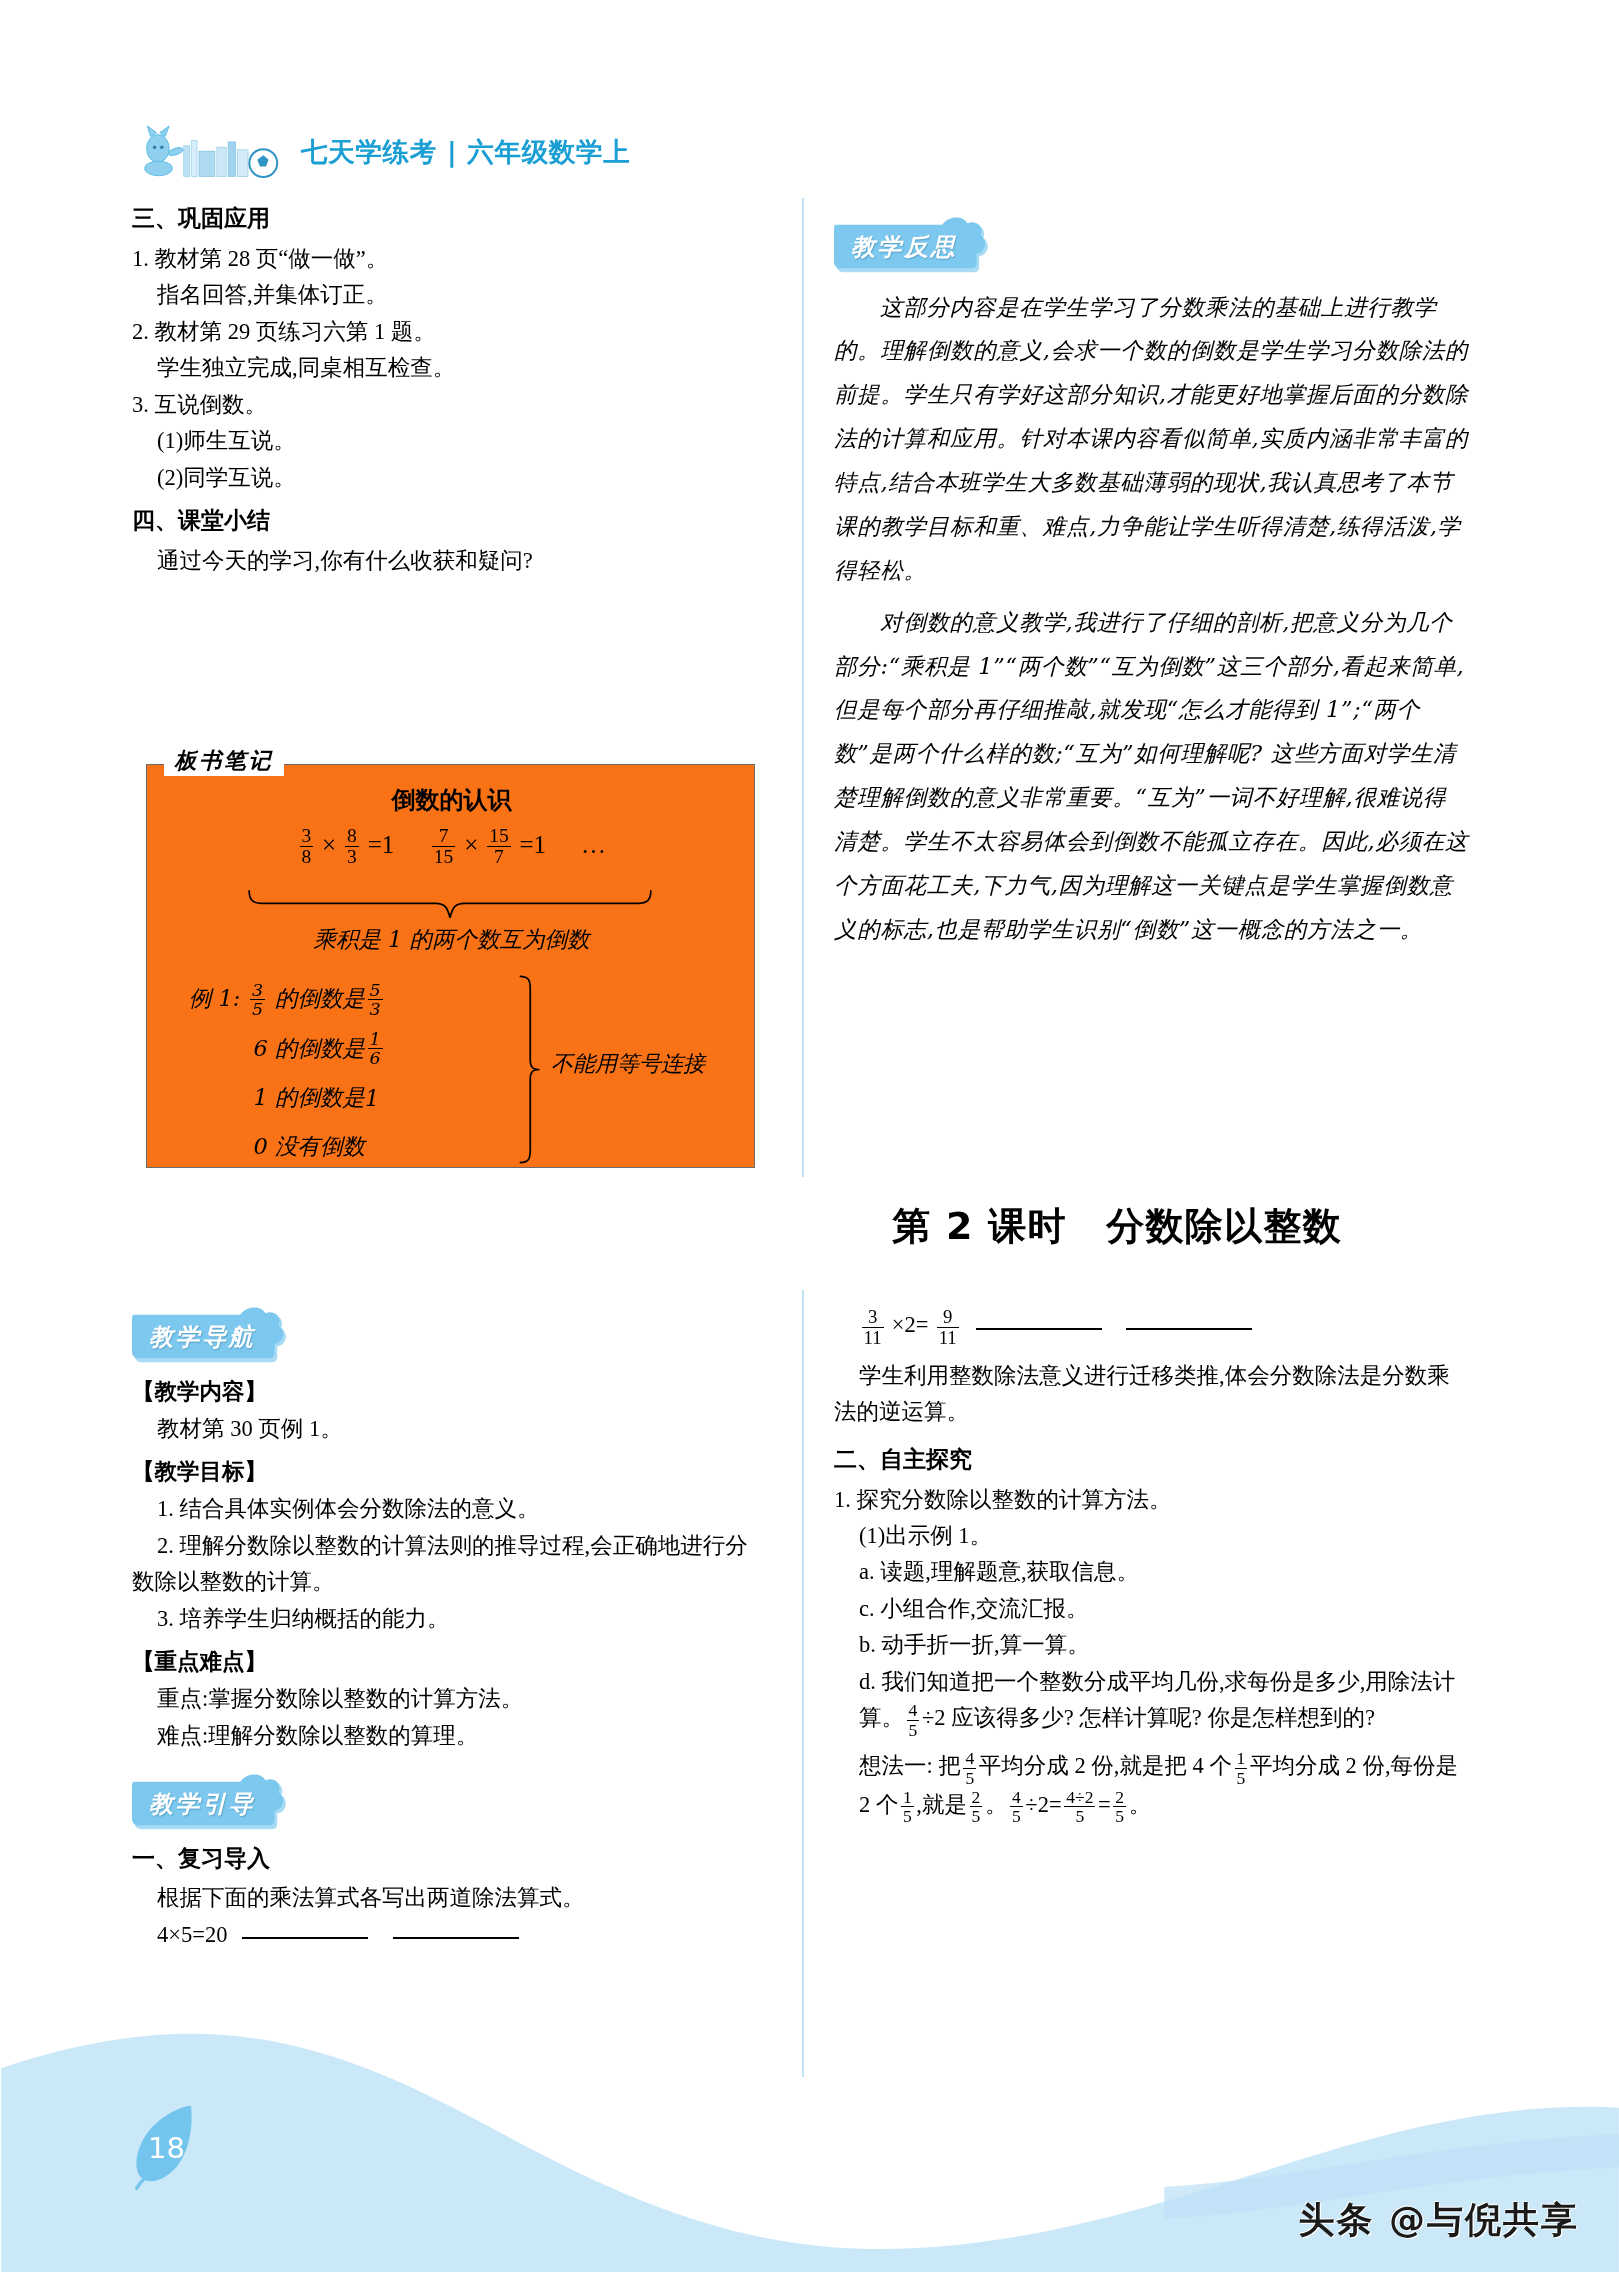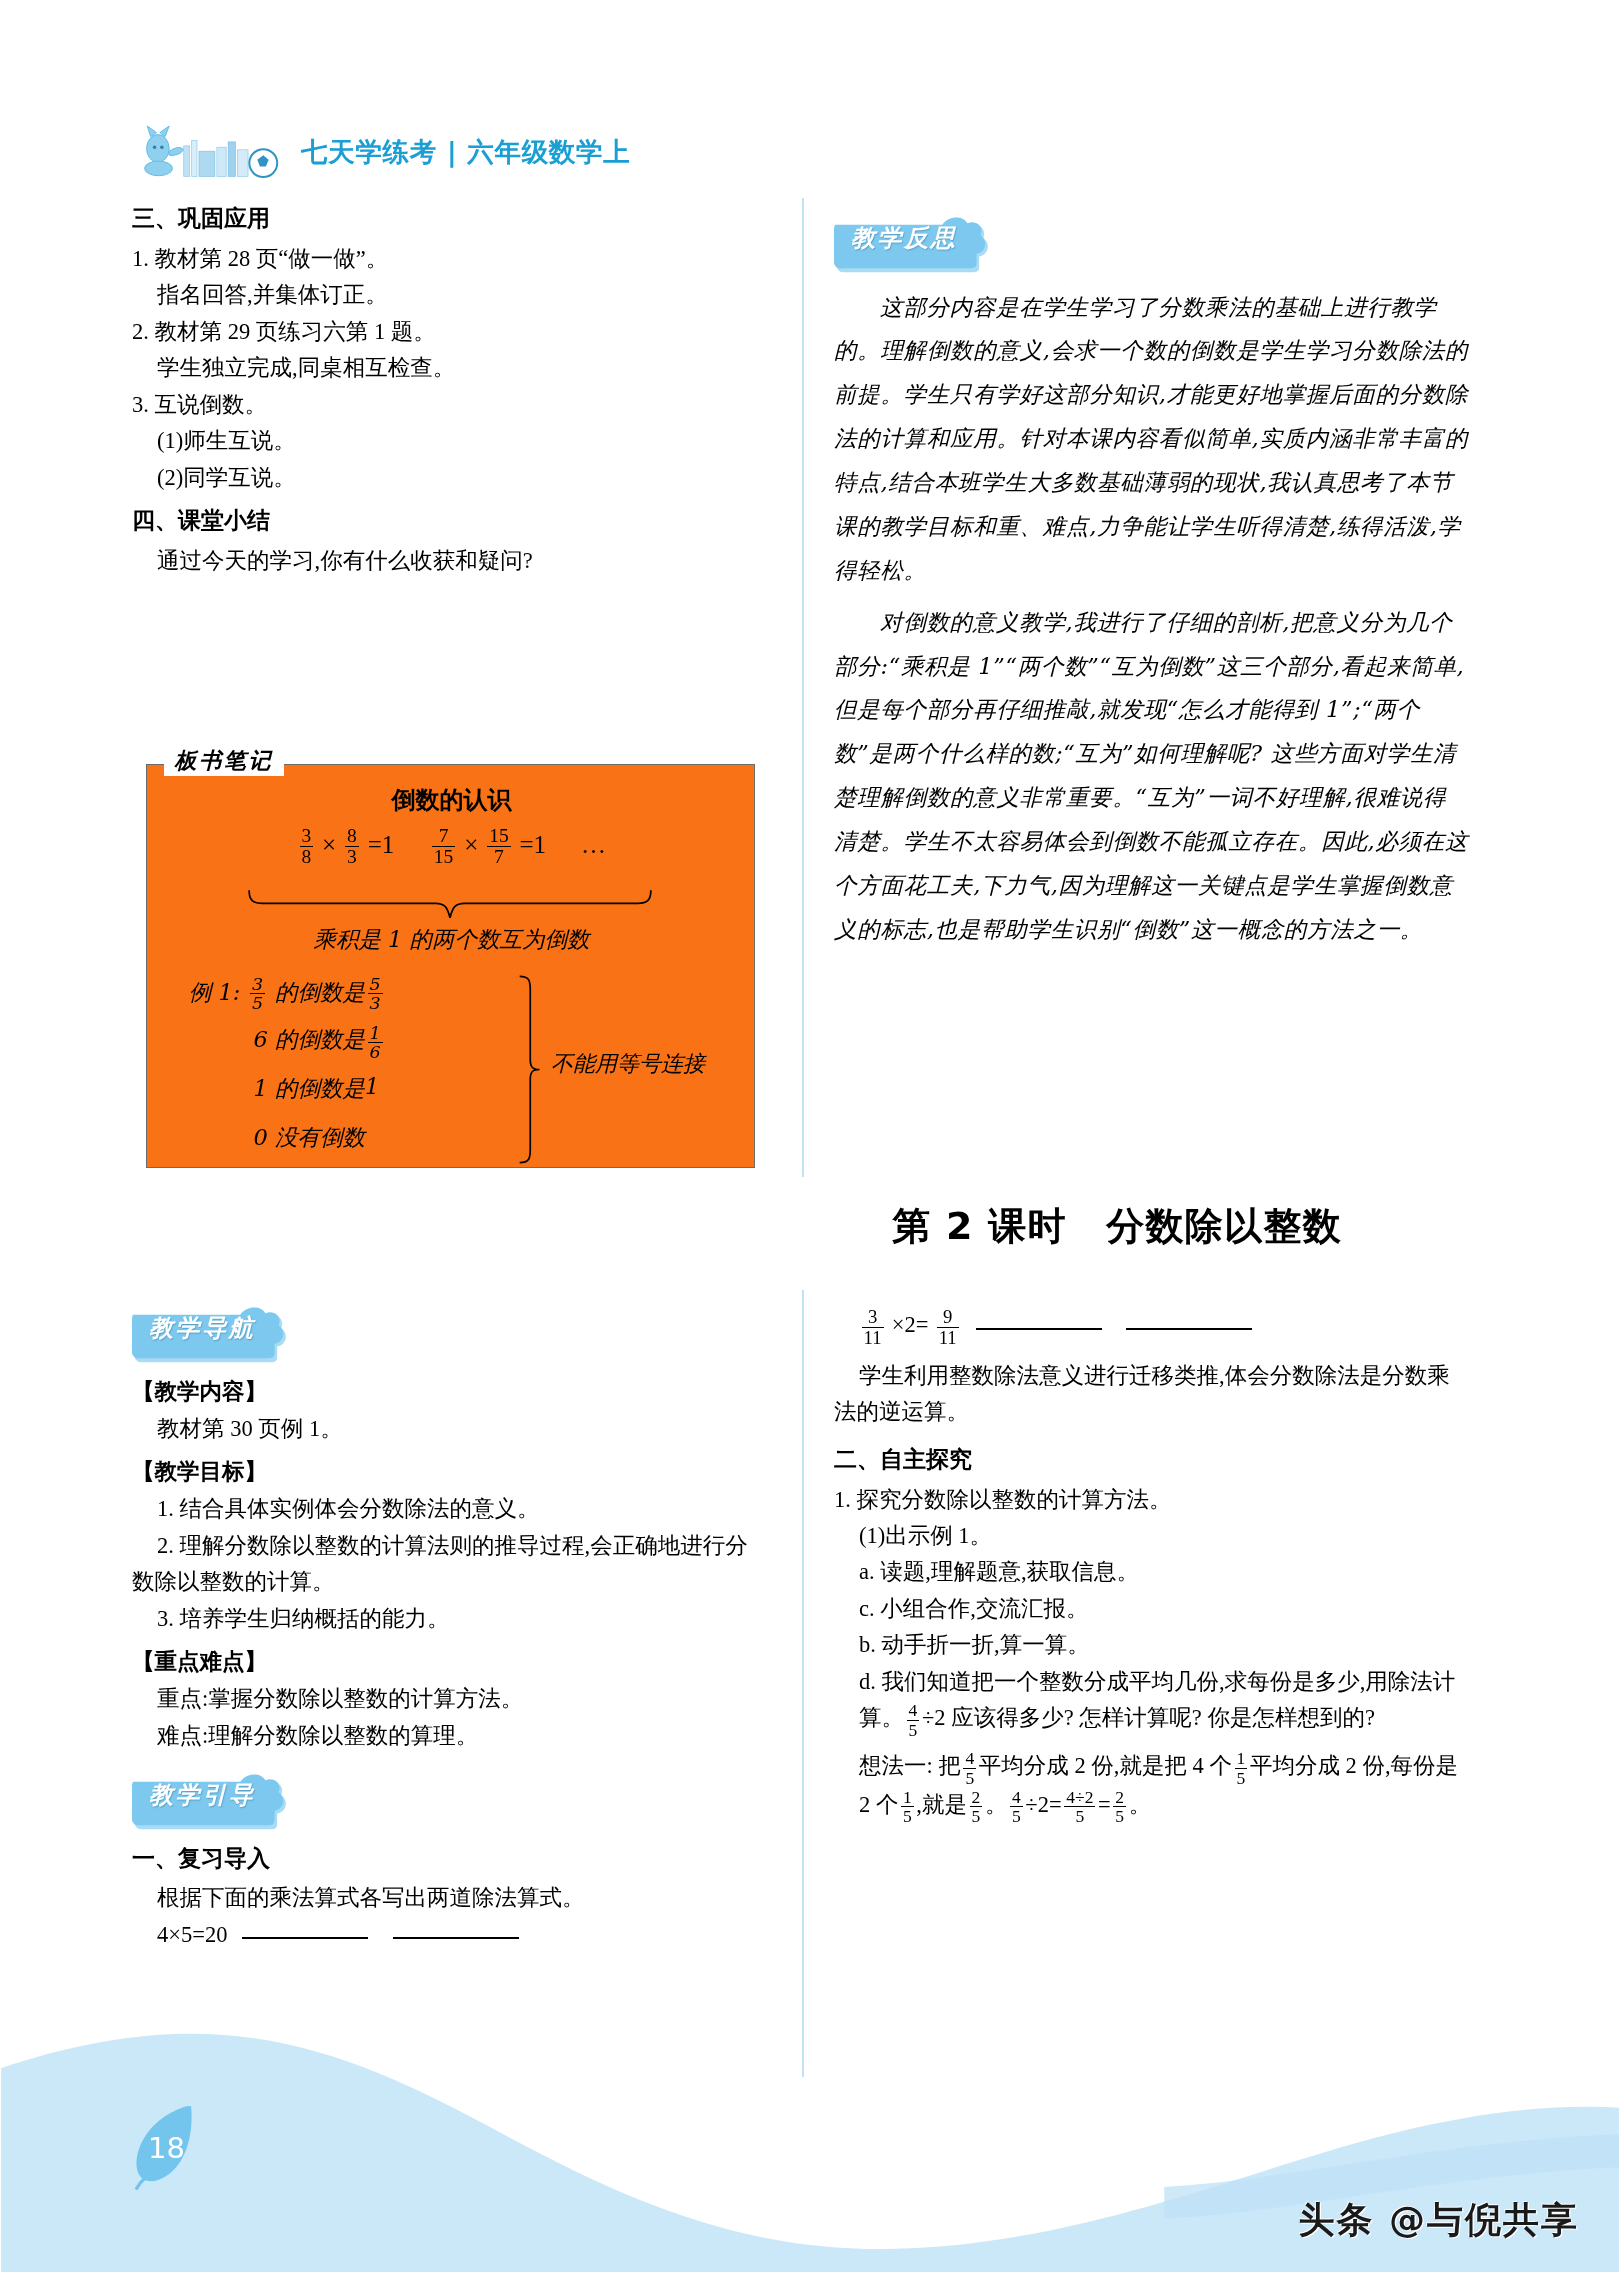--- a/index.html
+++ b/index.html
@@ -59,21 +59,21 @@
     font-family:"DejaVu Serif","Liberation Serif",serif;
     font-size:22.5px; line-height:1.95; color:#000;
     font-style:italic; letter-spacing:0.7px;
   }
   .refl .indent { display:inline-block; width:46px; }
 
   
   .badge { position:relative; width:165px; height:61px; margin:4px 0 10.6px 0; }
   .badge svg { position:absolute; left:0; top:0; }
   .badge .btxt {
-    position:absolute; left:17px; top:8px; width:126px;
+    position:absolute; left:17px; top:17px; width:126px;
     color:#ffffff; font-size:24px; font-weight:bold; font-style:italic;
     font-family:"DejaVu Serif","Liberation Serif",serif;
     letter-spacing:2.6px; text-shadow:0.7px 0.7px 1.3px rgba(40,110,150,.45);
     white-space:nowrap;
   }
 
   
   .section-title {
     position:absolute; left:0; top:1201px; width:1342px;
     text-align:right;
@@ -115,21 +115,21 @@
   .brace-wrap { position:absolute; left:98px; top:124px; width:410px; height:30px; }
   .bb-note1 {
     position:absolute; left:0; top:159px; width:609px; text-align:center;
     font-size:22.5px; font-style:italic;
     font-family:"DejaVu Serif","Liberation Serif",serif;
   }
   .bb-list { position:absolute; left:0; top:210px; width:609px; }
   .bb-list .li {
     height:49px; font-size:22.5px; font-style:italic;
     font-family:"DejaVu Serif","Liberation Serif",serif;
-    display:flex; 
+    display:flex; align-items:center;
   }
   .bb-list .li .lbl { width:218px; text-align:right; }
   .bb-rb { position:absolute; left:370px; top:210px; width:26.5px; height:189px; }
   .bb-note2 {
     position:absolute; left:404px; top:284px;
     font-size:22px; font-style:italic;
     font-family:"DejaVu Serif","Liberation Serif",serif;
     white-space:nowrap;
   }
 

